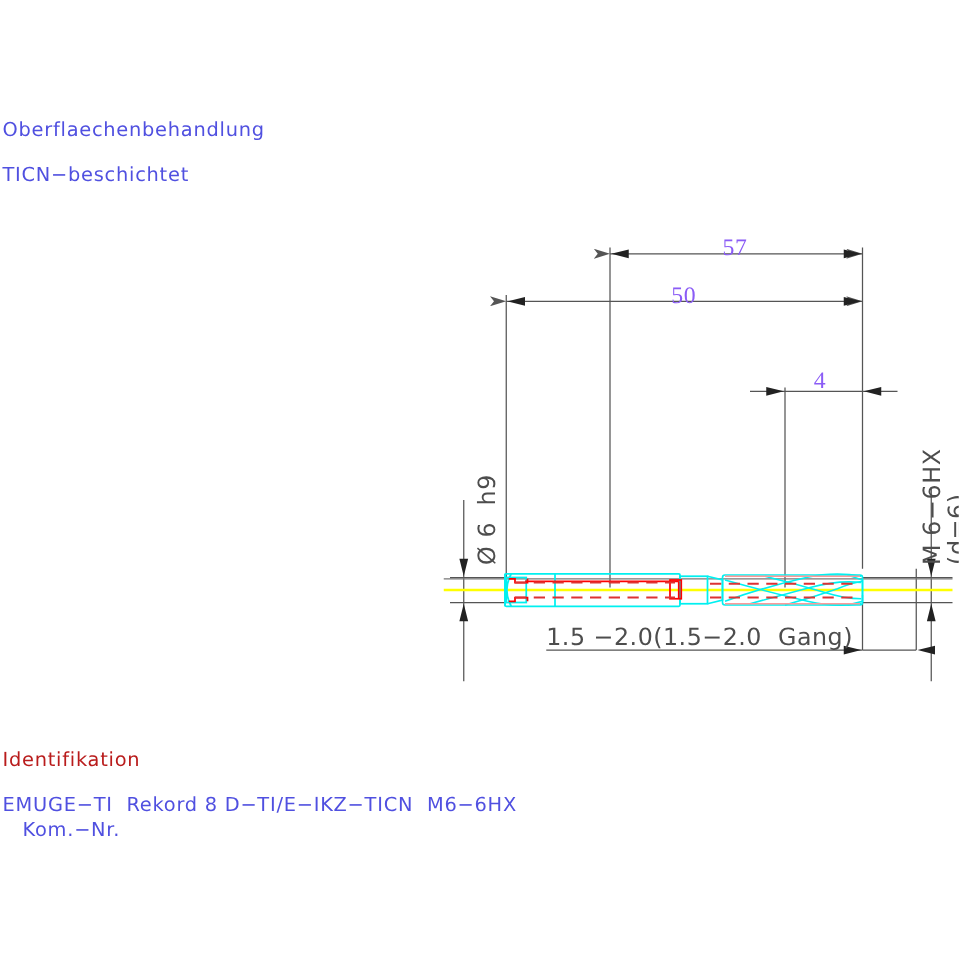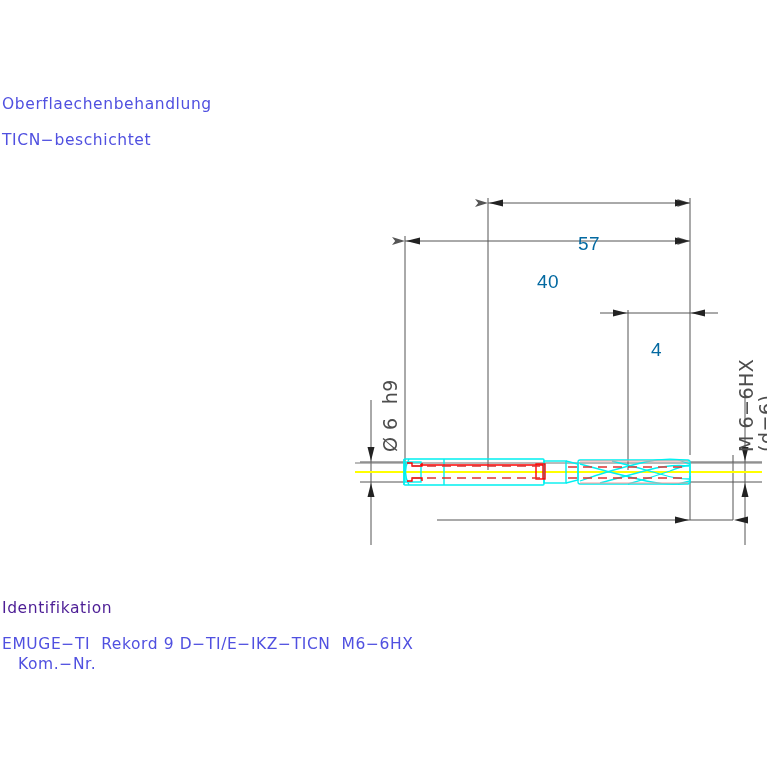--- a/index.html
+++ b/index.html
@@ -37,43 +37,42 @@
     position: absolute;
     white-space: pre;
     font-family: "DejaVu Sans", sans-serif;
     letter-spacing: 0.6px;
   }
   .annot-blue {
     color: #5050e0;
     font-size: 15.5px;
   }
   .ident-heading {
-    color: #4c1d95;
+    color: #b91c1c;
     font-size: 15.5px;
   }
   .ident-line {
     color: #5050e0;
     font-size: 15.5px;
   }
 
   #label-oberflaeche { left: 2px;  top: 95px; }
   #label-ticn        { left: 2px;  top: 131px; }
   #label-identifikation { left: 2px; top: 599px; }
   #label-ident-main  { left: 2px;  top: 635px; }
   #label-ident-kom   { left: 18px; top: 655px; text-align: center; }
 
   
   .dim-txt {
     position: absolute;
-    color: #0369a1;
+    color: #8b5cf6;
     font-size: 19px;
-    font-family: Liberation Sans, sans-serif;
+    font-family: Liberation Serif, serif;
     white-space: pre;
     letter-spacing: 0.5px;
-    margin-top: 45px;
   }
   #dim-57 { left: 578px; top: 188px; }
   #dim-80 { left: 537px; top: 226px; }
   #dim-17 { left: 651px; top: 294px; }
 
   #dim-thread-range {
     position: absolute;
     color: #4d4d4d;
     font-size: 19px;
     white-space: pre;
@@ -239,30 +238,31 @@
       </g>
     </g>
   </svg>
 
   <div class="txt annot-blue" id="label-ticn">TICN−beschichtet</div>
 
   <div class="txt annot-blue" id="label-oberflaeche">Oberflaechenbehandlung</div>
 
   <div class="txt ident-heading" id="label-identifikation">Identifikation</div>
 
-  <div class="txt ident-line" id="label-ident-main">EMUGE−TI  Rekord 9 D−TI/E−IKZ−TICN  M6−6HX</div>
+  <div class="txt ident-line" id="label-ident-main">EMUGE−TI  Rekord 8 D−TI/E−IKZ−TICN  M6−6HX</div>
 
   <div class="txt ident-line" id="label-ident-kom">Kom.−Nr.</div>
 
   <div class="dim-txt" id="dim-57">57</div>
 
-  <div class="dim-txt" id="dim-80">40</div>
+  <div class="dim-txt" id="dim-80">50</div>
 
   <div class="dim-txt" id="dim-17">4</div>
 
   <div class="vlabel" id="dim-diameter">Ø 6  h9</div>
 
   <div class="vlabel" id="dim-thread-desig">M 6−6HX</div>
 
   <div class="vlabel" id="dim-thread-d">(d=6)</div>
 
+  <div id="dim-thread-range">1.5 −2.0(1.5−2.0  Gang)</div>
 
 </div>
 
 </body></html>

